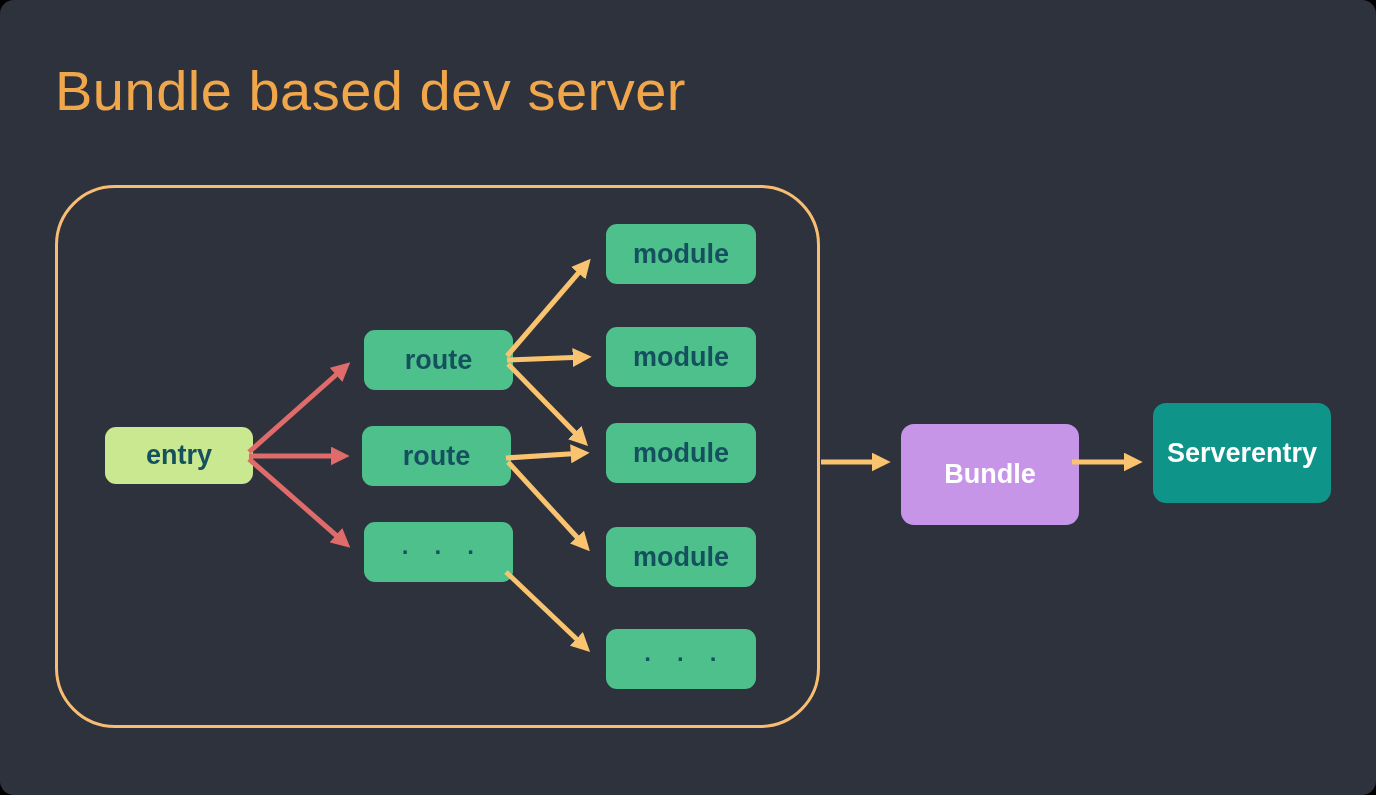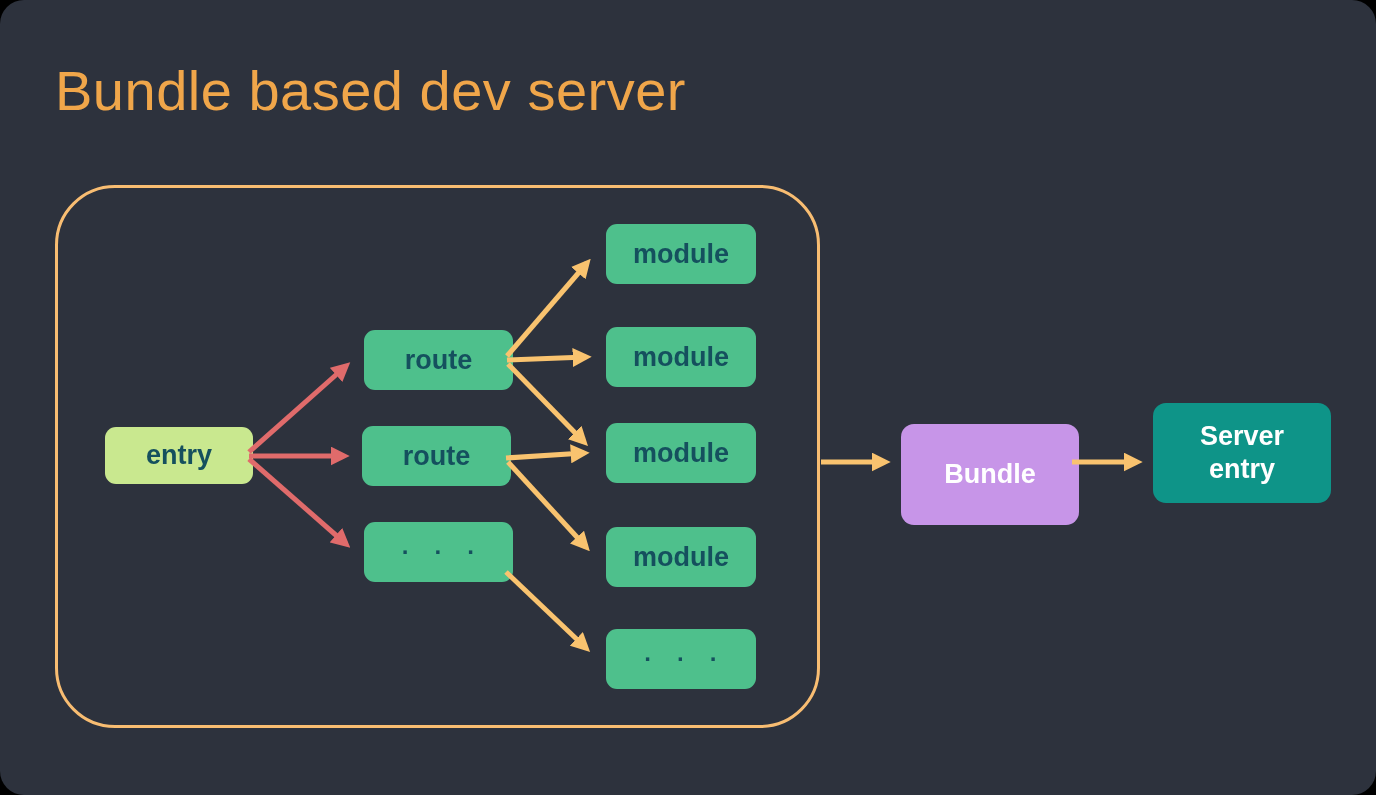--- a/index.html
+++ b/index.html
@@ -1,21 +1,21 @@
 <!DOCTYPE html>
 <html><head>
 <meta charset="utf-8">
 <style>
   html,body{margin:0;padding:0;background:#000;}
   body{font-family:"Liberation Sans", sans-serif;}
   .card{
     position:relative;
     width:1376px;height:795px;
     background:#2d323d;
-    border-radius:24px;
+    border-radius:14px;
     overflow:hidden;
   }
   .page-title{
     position:absolute;left:55px;top:58px;
     font-size:56px;font-weight:500;letter-spacing:0.5px;
     color:#f0a64a;
   }
   .scope{
     position:absolute;left:55px;top:185px;
     width:765px;height:543px;
@@ -45,21 +45,21 @@
   .module-4{left:598px;top:527px;width:150px;height:60px;}
   .modules-more{left:598px;top:629px;width:150px;height:60px;}
   .dots{letter-spacing:9px;font-size:24px;padding-left:9px;}
   .bundle{
     left:893px;top:424px;width:178px;height:101px;
     background:#c795e8;color:#ffffff;border-radius:13px;
   }
   .server{
     left:1145px;top:403px;width:178px;height:100px;
     background:#0e9488;color:#ffffff;border-radius:13px;
-    line-height:1.22;flex-direction:column;
+    line-height:1.22;flex-direction:row;
   }
   .arrows{position:absolute;left:0;top:0;pointer-events:none;}
 </style>
 </head>
 <body>
 
 <div class="card">
 
   <div class="page-title">Bundle based dev server</div>
 

